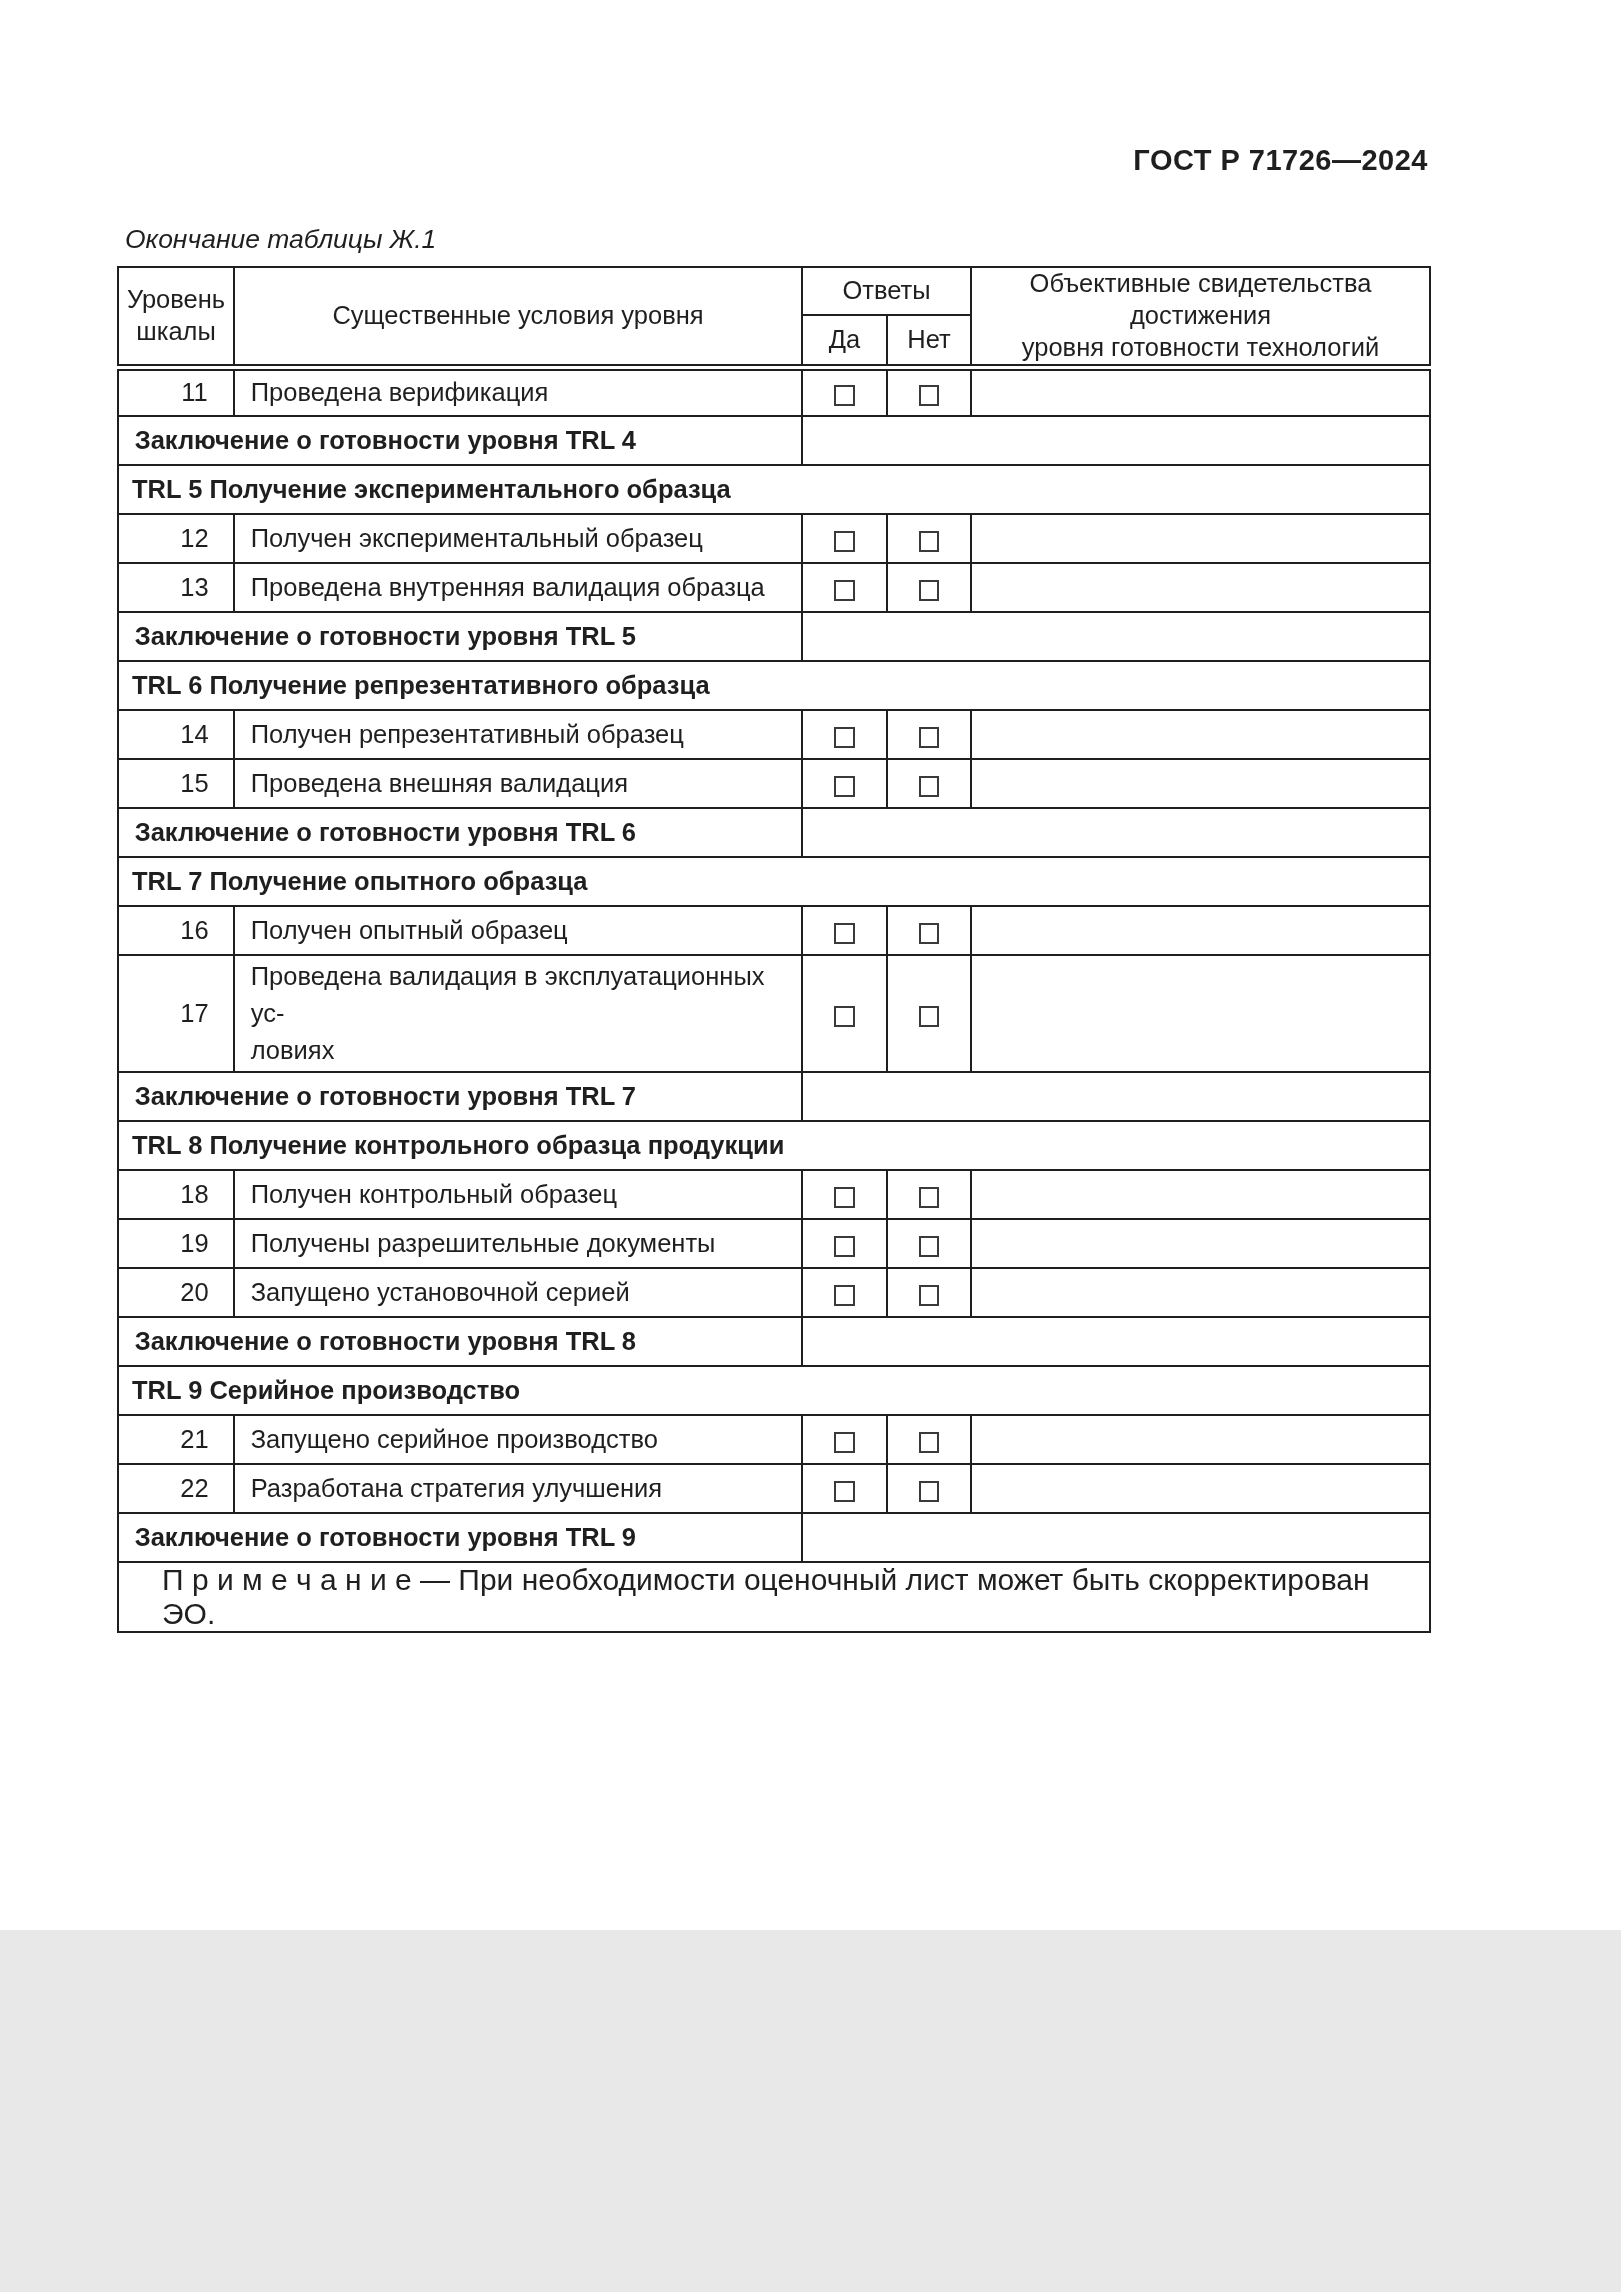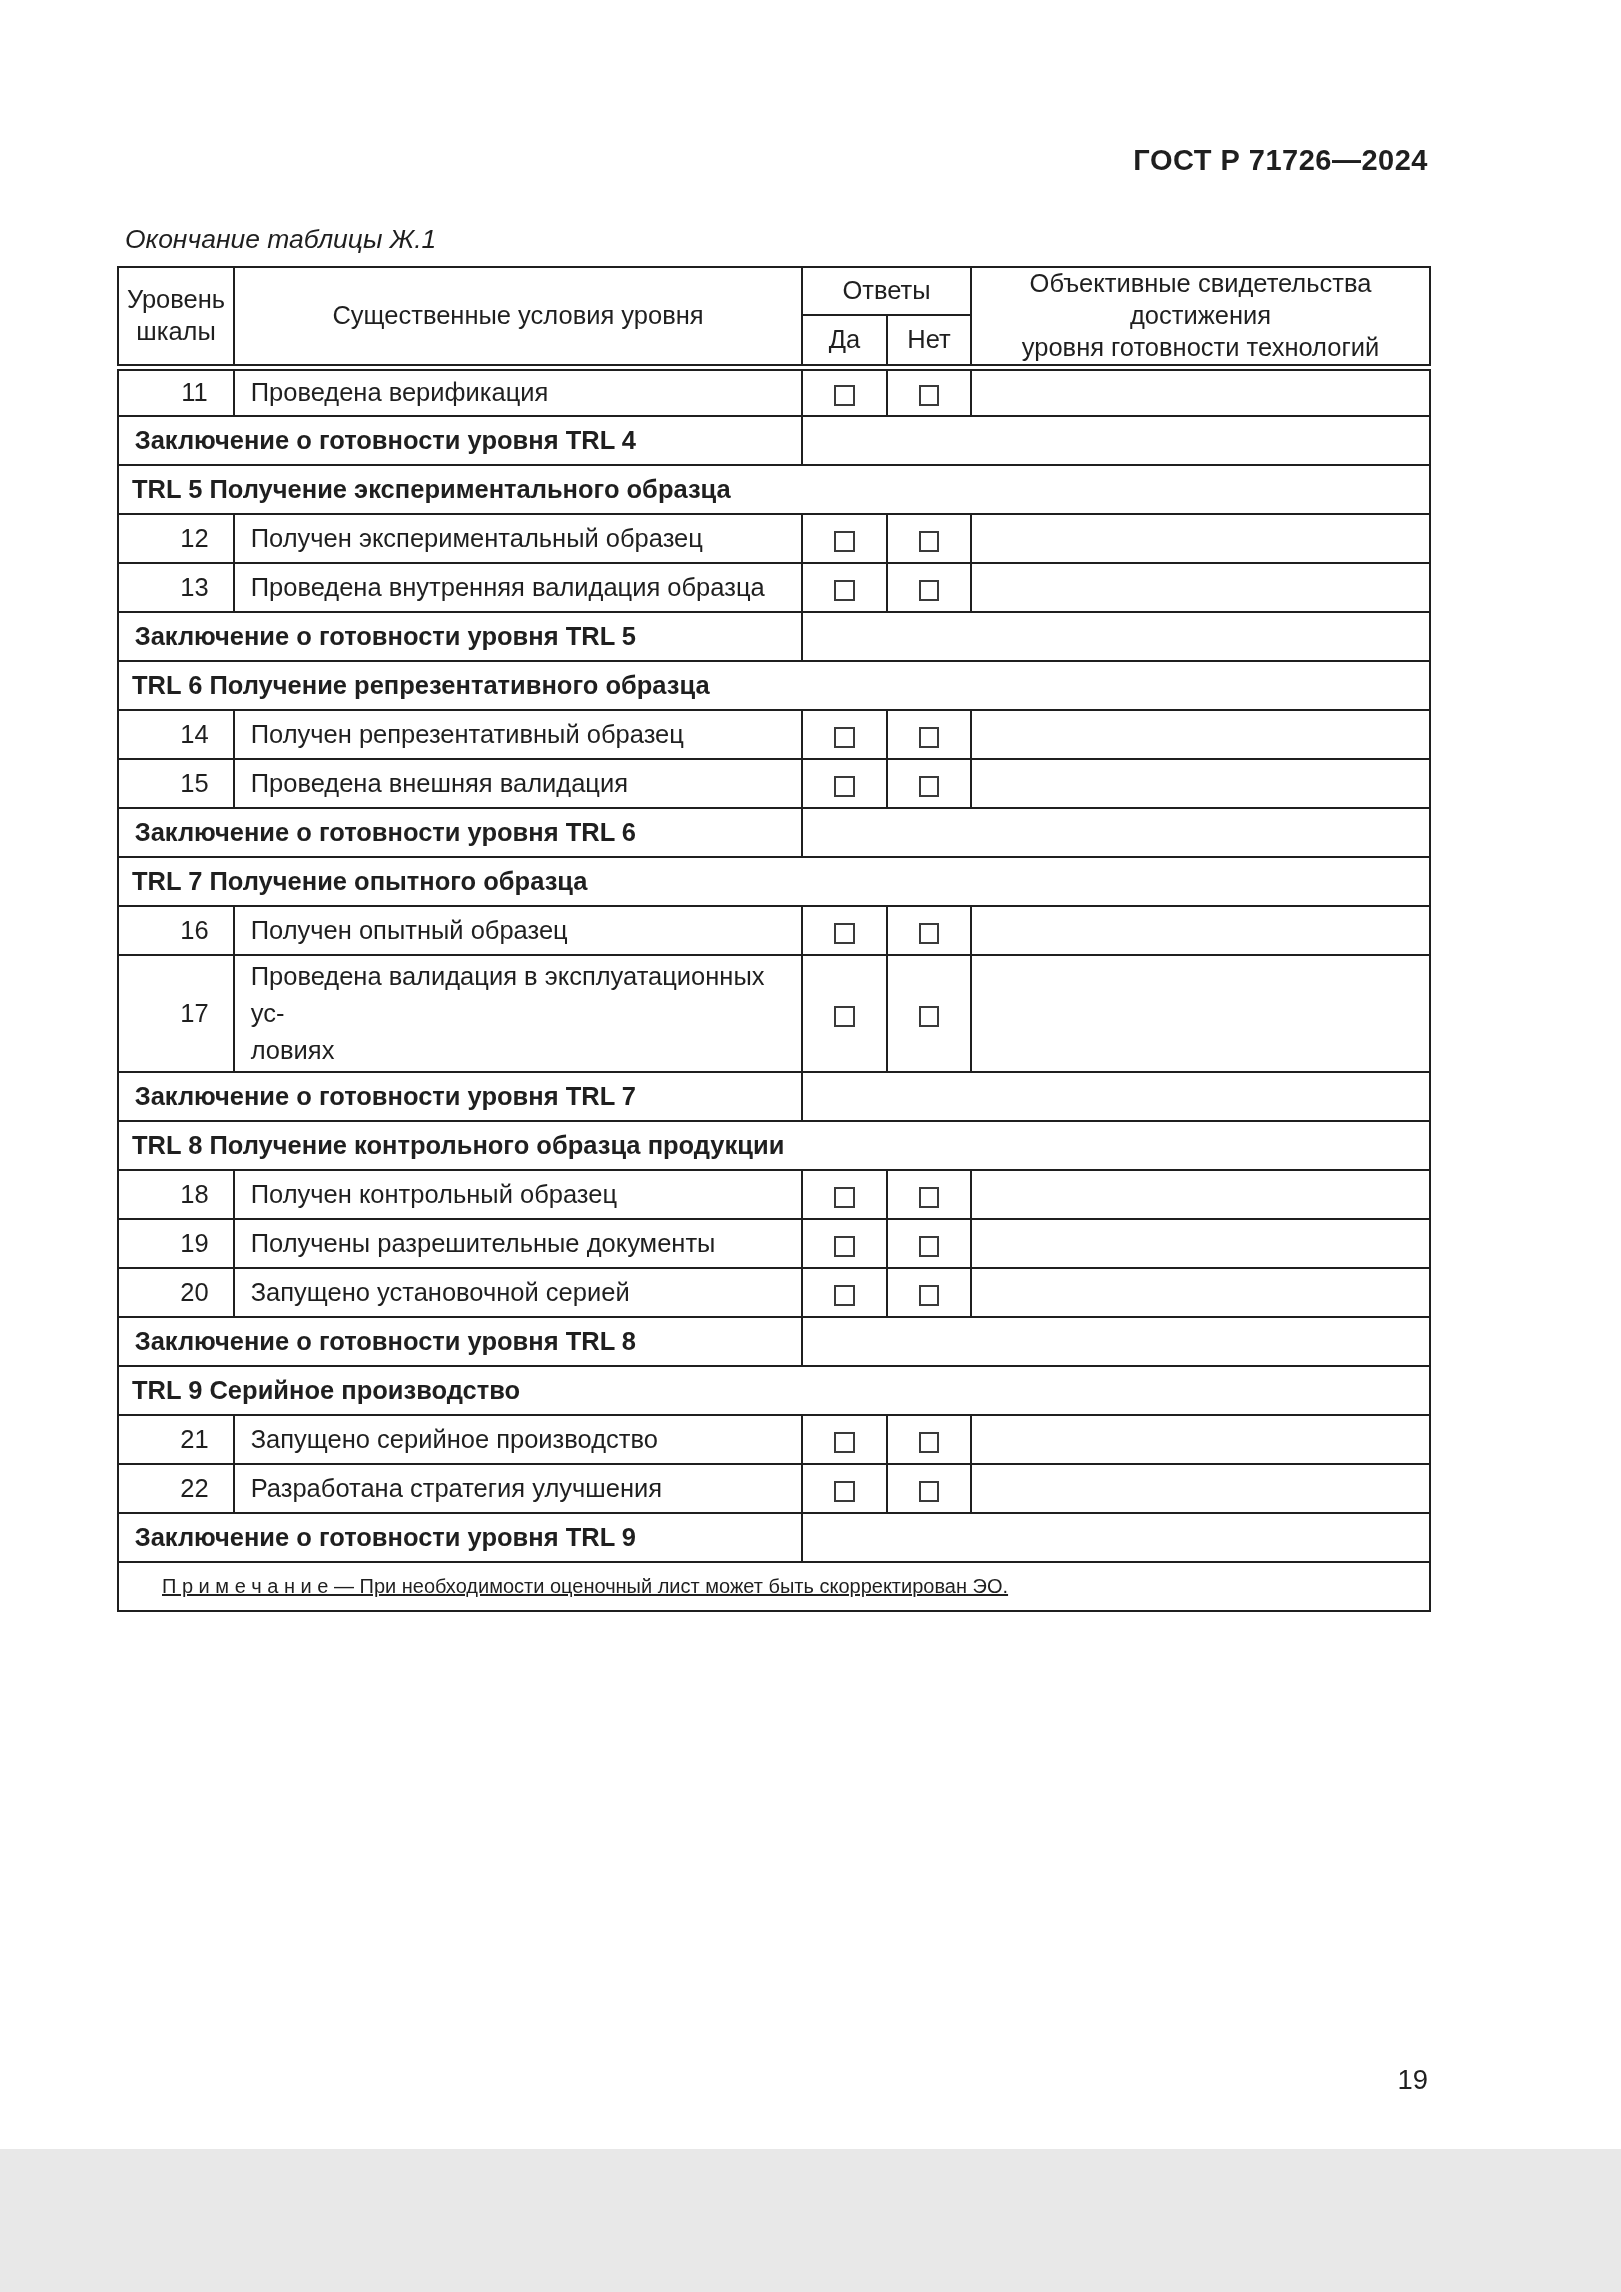--- a/index.html
+++ b/index.html
@@ -1,18 +1,18 @@
 <!DOCTYPE html>
 <html><head>
 <meta charset="utf-8">
 <style>
   html,body{margin:0;padding:0;background:#e8e8e8;}
   .page{
     position:relative;
-    width:1621px;height:2149px;
+    width:1621px;height:1930px;
     background:#ffffff;
     font-family:"Liberation Sans", sans-serif;
     color:#1f1f1f;
     overflow:hidden;
   }
   .doc-header{
     position:absolute;top:144px;right:193px;
     font-size:29px;font-weight:bold;letter-spacing:0.5px;
     white-space:nowrap;
   }
@@ -52,21 +52,21 @@
   td.txt{padding:2px 11.8px 2px 15.7px;line-height:37px;}
   td.txt .line{display:block;}
   td.chk{text-align:center;}
   .checkbox{
     display:inline-block;width:16.7px;height:16.7px;
     border:2px solid #3a3a3a;background:#fff;
     vertical-align:middle;margin-top:2px;
   }
   td.concl-txt{padding-left:15.7px;font-weight:bold;border-radius:16px;}
   td.section-txt{padding-left:13px;font-weight:bold;}
-  td.note-cell{padding-left:43px;font-size:20px;text-decoration:underline;}
+  td.note-cell{padding-left:43px;font-size:30px;}
   .page-number{
     position:absolute;top:2064px;right:193px;
     font-size:27.4px;
   }
 </style>
 </head>
 <body>
 
 <div class="page">
 

